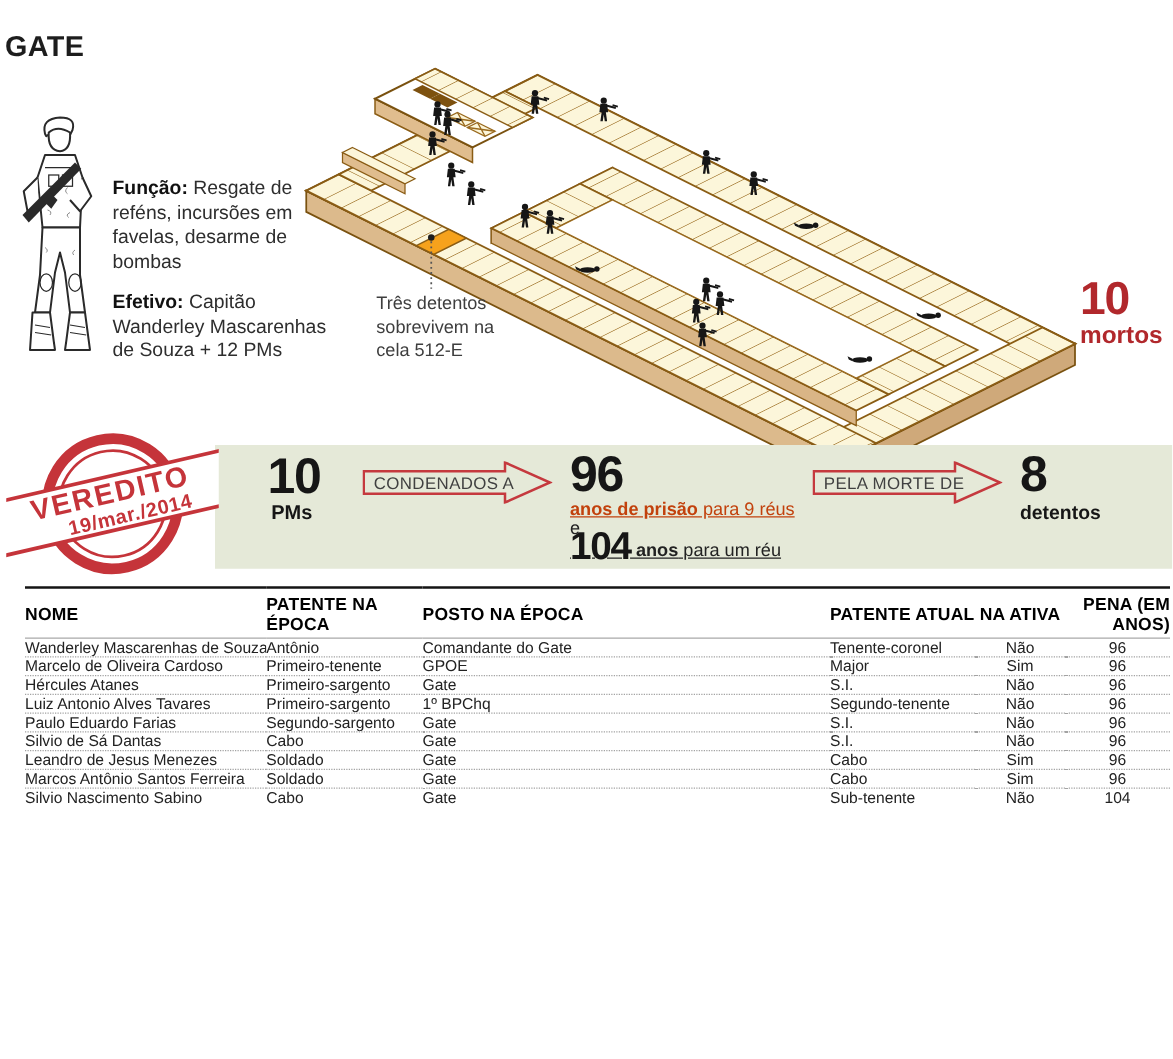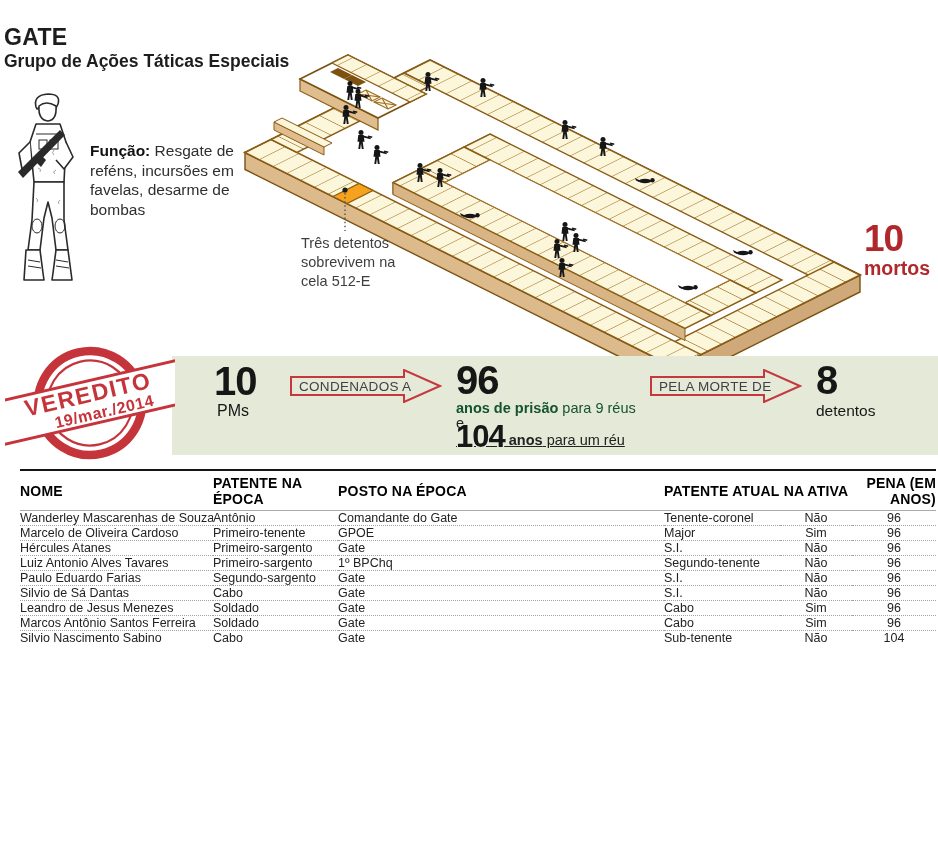--- a/index.html
+++ b/index.html
@@ -16,27 +16,27 @@
   .unit-info b{color:#111;}
   
   .callout{left:301px;top:234px;width:110px;font-size:14.5px;line-height:19px;color:#3e3e3e;}
   
   .mortos{left:864px;top:220px;color:#b1282c;line-height:1;}
   .mortos .num{font-size:37px;font-weight:bold;letter-spacing:-1px;}
   .mortos .lbl{font-size:19.5px;font-weight:bold;margin-top:2px;}
   
   .band{left:172px;top:356px;width:766px;height:99px;}
   .band .bignum{font-size:40px;font-weight:bold;line-height:1;letter-spacing:-1px;color:#161616;}
-  .band .sublbl{font-weight:normal;color:#161616;}
+  .band .sublbl{font-weight:bold;color:#161616;}
   .pms-num{left:42px;top:5px;}
   .pms-lbl{left:45px;top:46px;font-size:16px;}
   .arrow1{left:118px;top:13px;}
   .arrow2{left:478px;top:13px;}
   .s96-num{left:284px;top:4px;}
-  .s96-line{left:284px;top:44px;font-size:14.5px;color:#14532d;}
+  .s96-line{left:284px;top:44px;font-size:14.5px;color:#c2410c;text-decoration:underline;}
   .s-conn{left:284px;top:59px;font-size:14.5px;color:#222;}
   .s104-line{left:284px;top:63px;font-size:14.5px;color:#222;text-decoration:underline;}
   .s104-line .n104{font-size:31px;font-weight:bold;letter-spacing:-1px;color:#161616;vertical-align:-2px;}
   .victims-num{left:644px;top:4px;}
   .victims-lbl{left:644px;top:46px;font-size:15.5px;}
   .arrow-svg text{font-size:13.5px;fill:#414141;letter-spacing:.3px;}
   
   .stamp{left:5px;top:340px;}
   .stamp text{font-family:"Liberation Sans",sans-serif;fill:#c5343a;}
   .stamp .t1{font-size:23px;font-weight:bold;letter-spacing:1.5px;}
@@ -53,21 +53,20 @@
   table.verdict tr td:nth-child(5),table.verdict tr td:nth-child(6){text-align:center;}
   table.verdict tbody tr:last-child td{border-bottom:none;margin-left:15px;}
 </style>
 </head>
 <body>
 
 <div id="canvas">
 
   <div class="abs title-block">
     <h1>GATE</h1>
-    <h2>Grupo de Ações Táticas Especiais</h2>
   </div>
 
   <svg class="abs" style="left:10px;top:90px;" width="78" height="196" viewBox="0 0 78 196">
     <g fill="#fff" stroke="#2a2a2a" stroke-width="1.6" stroke-linejoin="round">
       <path d="M26,17 Q23,5 38,4 Q51,4 48,14 L46,18 Q36,12 27,19 Z"></path>
       <path d="M29,16 Q28,30 38,31 Q47,30 46,16 Q36,10 29,16 Z"></path>
       <path d="M26,34 L50,34 L56,52 L54,92 L24,92 L20,52 Z"></path>
       <path d="M20,52 L9,63 L12,79 L21,74"></path>
       <path d="M56,52 L63,67 L54,79 L46,70"></path>
       <path d="M24,92 L22,130 L18,160 L30,160 L34,128 L38,112 L42,128 L46,160 L58,160 L54,130 L54,92 Z"></path>
@@ -84,20 +83,21 @@
     </g>
     <g stroke="#8a8a8a" stroke-width=".8" fill="none">
       <path d="M30,62 q3,2 1,4 M44,60 q-3,3 0,5 M28,78 q4,1 2,4 M46,80 q-4,2 -1,4 M26,108 q3,2 1,4 M50,110 q-3,2 -1,4"></path>
     </g>
     <path d="M8,82 L50,40 L55,45 L13,88 Z" fill="#2a2a2a"></path>
     <path d="M30,64 l6,6 l-5,7 l-6,-6 Z" fill="#2a2a2a"></path>
   </svg>
 
   <div class="abs unit-info">
     <p><b>Função:</b><span> Resgate de reféns, incursões em favelas, desarme de bombas</span></p>
+    <p><b>Efetivo:</b><span> Capitão Wanderley Mascarenhas de Souza + 12 PMs</span></p>
   </div>
 
   <svg class="abs" style="left:170px;top:20px;" width="770" height="372" viewBox="170 20 770 372">
     <defs>
       <pattern id="cellsU" patternUnits="userSpaceOnUse" width="13.8" height="420" patternTransform="matrix(1,0.5,-1,0.5,430,60)">
         <rect width="13.8" height="420" fill="#fcf6da"></rect>
         <path d="M0,0 V420" stroke="#9a6a1e" stroke-width="1.1"></path>
       </pattern>
       <pattern id="cellsV" patternUnits="userSpaceOnUse" width="420" height="13.8" patternTransform="matrix(1,0.5,-1,0.5,430,60)">
         <rect width="420" height="13.8" fill="#fcf6da"></rect>

